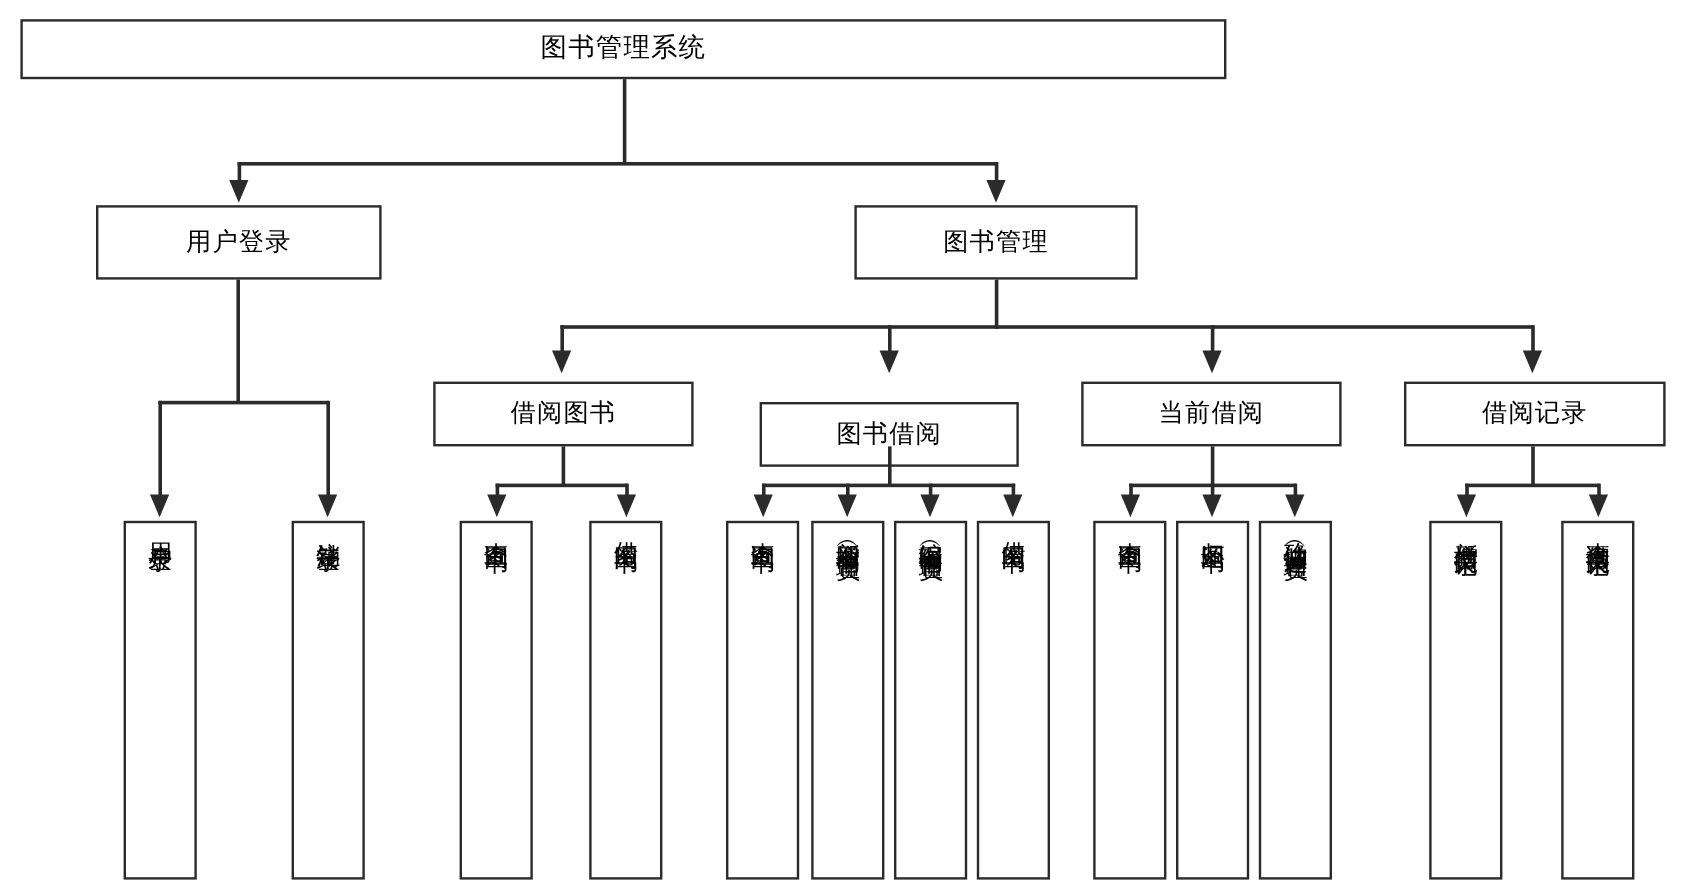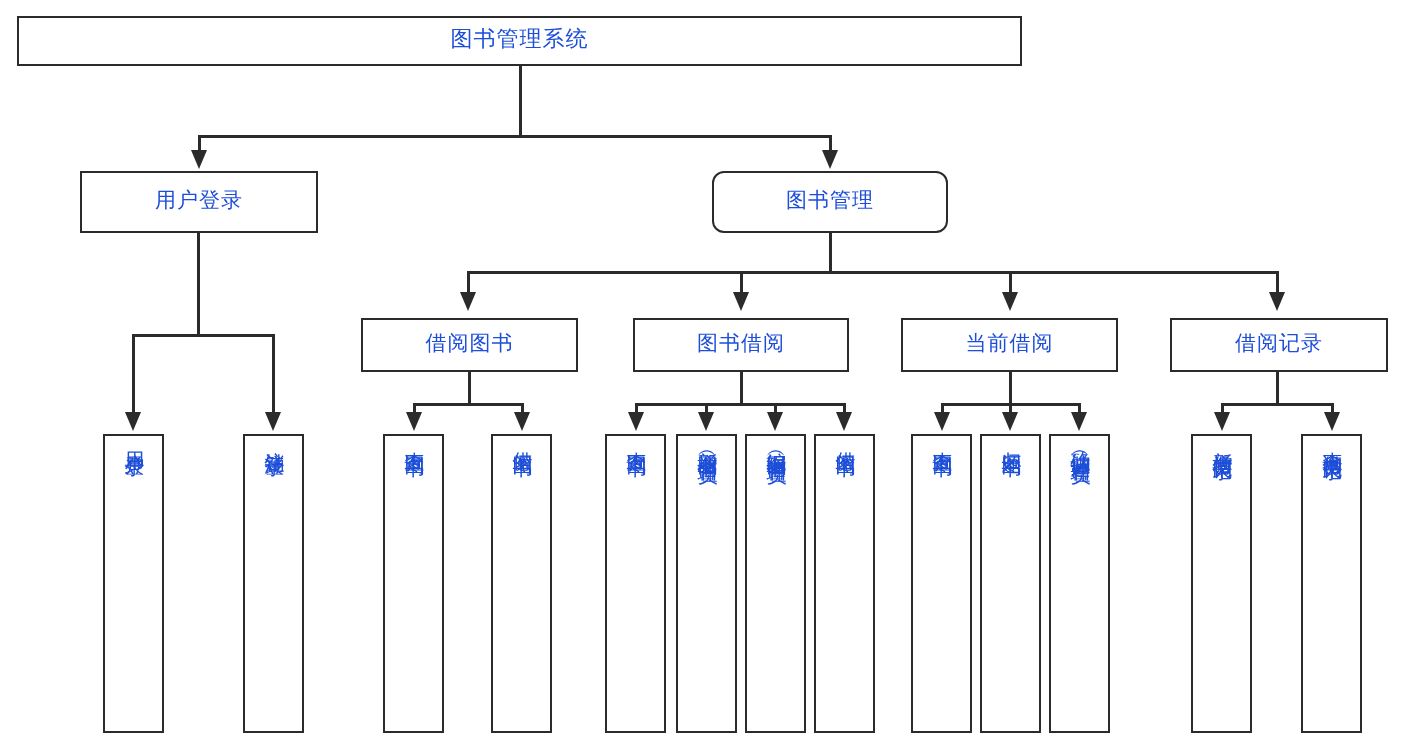--- a/index.html
+++ b/index.html
@@ -17,22 +17,21 @@
   }
   
   .node{
     position:absolute;
     box-sizing:border-box;
     background:#ffffff;
     border:2.5px solid #2b2b2b;
     display:flex;
     align-items:center;
     justify-content:center;
-    color:#1d4ed8;
-    font-family:Liberation Mono, monospace;
+    color:#000000;
   }
   .node.h{
     font-size:21px;
     letter-spacing:1px;
     line-height:1.2;
   }
   .node.root{ font-size:22px; }
   .node.leaf{
     font-size:20px;
     letter-spacing:0px;
@@ -90,21 +89,21 @@
   <div class="ln h" style="left:198px;top:135px;width:633px;height:2.5px;"></div>
   <div class="ln v" style="left:198px;top:135px;width:2.5px;height:18px;"></div>
   <div class="ln v" style="left:829px;top:135px;width:2.5px;height:18px;"></div>
   <div class="arrow" style="left:191px;top:150px;"></div>
   <div class="arrow" style="left:822px;top:150px;"></div>
 
   <div class="node h" style="left:80px;top:171px;width:238px;height:62px;">
     <span>用户登录</span>
   </div>
 
-  <div class="node h" style="left:712px;top:171px;width:236px;height:62px;border-radius:12px;">
+  <div class="node h" style="left:712px;top:171px;width:236px;height:62px;">
     <span>图书管理</span>
   </div>
 
   <div class="ln v" style="left:197px;top:233px;width:2.5px;height:103px;"></div>
   <div class="ln h" style="left:132px;top:334px;width:142px;height:2.5px;"></div>
   <div class="ln v" style="left:132px;top:334px;width:2.5px;height:81px;"></div>
   <div class="ln v" style="left:272px;top:334px;width:2.5px;height:81px;"></div>
   <div class="arrow" style="left:125px;top:412px;"></div>
   <div class="arrow" style="left:265px;top:412px;"></div>
 
@@ -115,21 +114,21 @@
   <div class="ln v" style="left:1009px;top:271px;width:2.5px;height:22px;"></div>
   <div class="ln v" style="left:1276px;top:271px;width:2.5px;height:22px;"></div>
   <div class="arrow" style="left:460px;top:292px;"></div>
   <div class="arrow" style="left:733px;top:292px;"></div>
   <div class="arrow" style="left:1002px;top:292px;"></div>
   <div class="arrow" style="left:1269px;top:292px;"></div>
 
   <div class="node h" style="left:361px;top:318px;width:217px;height:54px;">
     <span>借阅图书</span>
   </div>
-  <div class="node h" style="left:633px;top:318px;width:216px;height:54px;">
+  <div class="node h" style="left:633px;top:335px;width:216px;height:54px;">
     <span>图书借阅</span>
   </div>
   <div class="node h" style="left:1170px;top:318px;width:218px;height:54px;">
     <span>借阅记录</span>
   </div>
   <div class="node h" style="left:901px;top:318px;width:217px;height:54px;">
     <span>当前借阅</span>
   </div>
 
   <div class="ln v" style="left:468px;top:372px;width:2.5px;height:32px;"></div>

